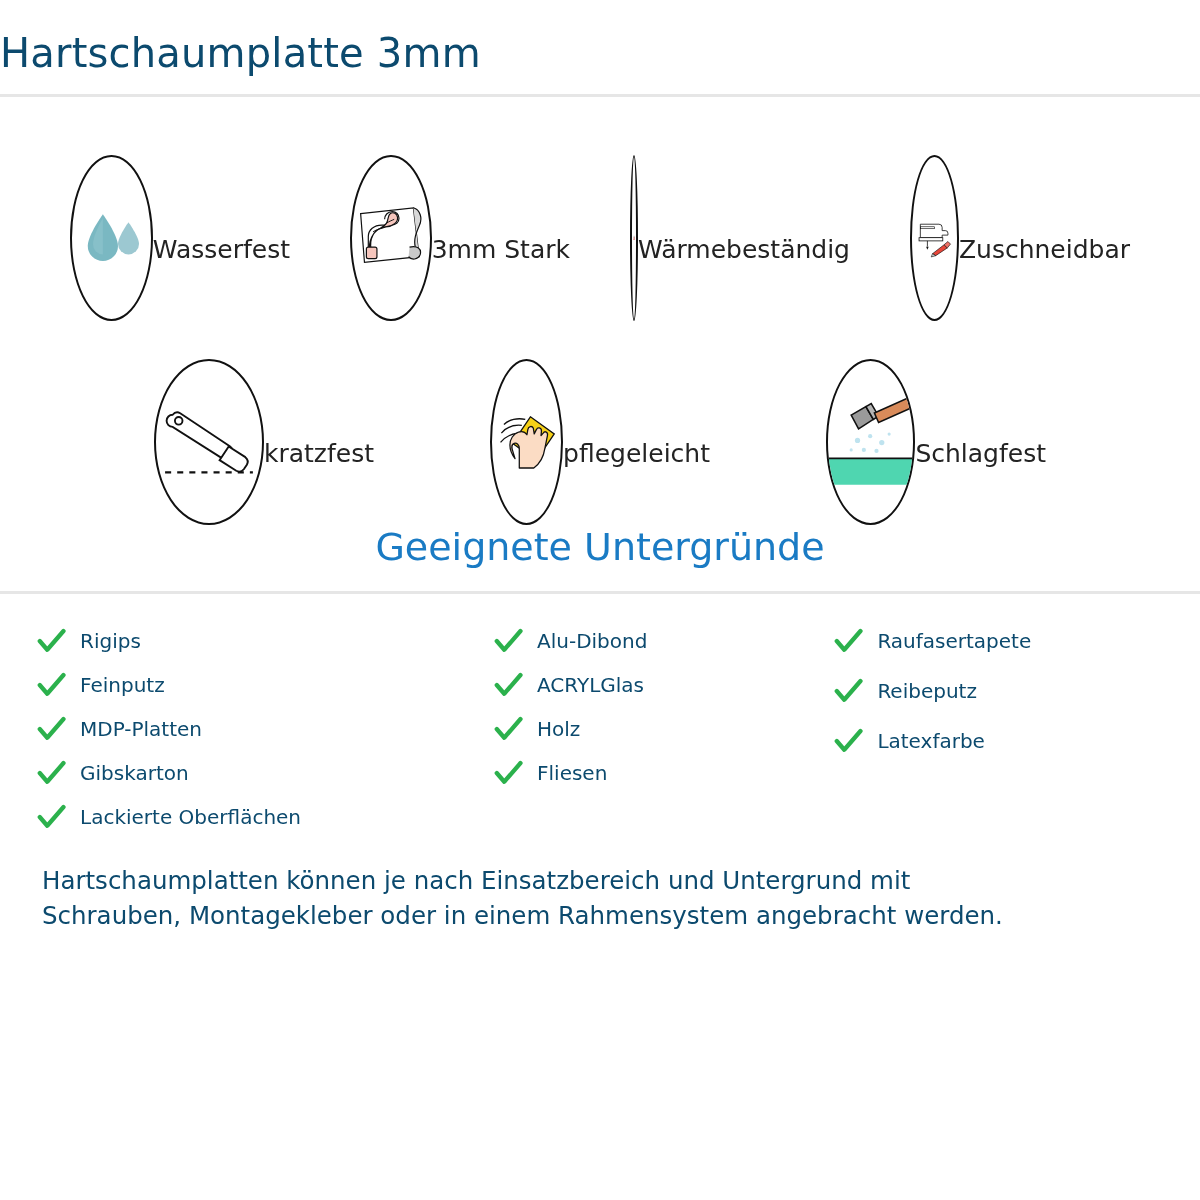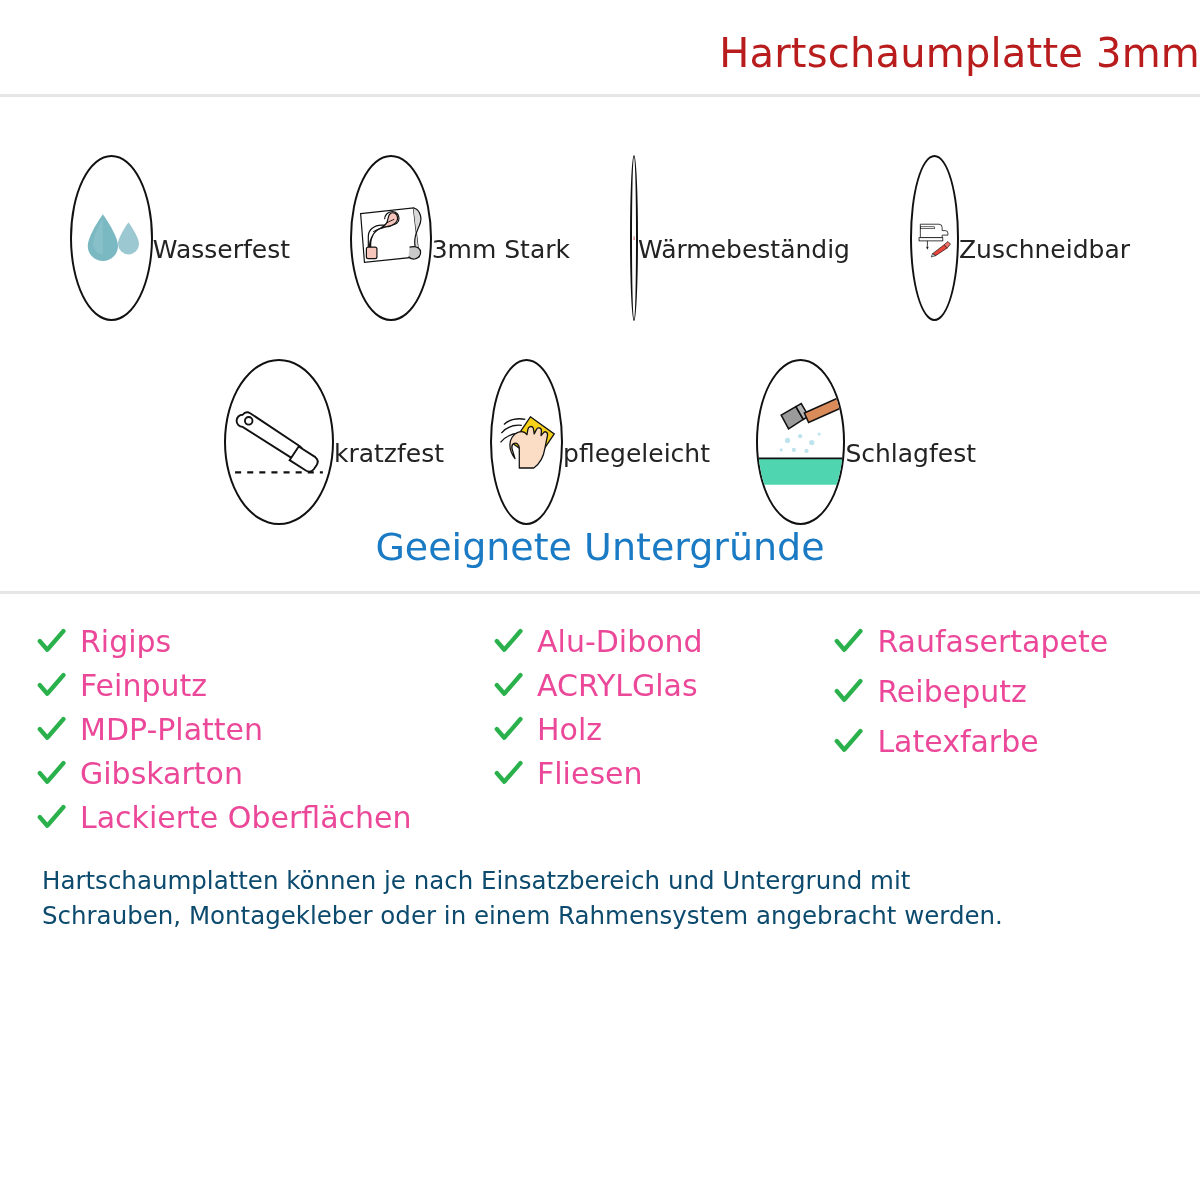--- a/index.html
+++ b/index.html
@@ -16,22 +16,22 @@
   }
   .page {
     position: relative;
     width: 1200px;
     height: 1200px;
     box-sizing: border-box;
   }
 
   
   .title {
-    text-align: right;
-    color: #b91c1c;
+    text-align: left;
+    color: #0c4a6e;
     font-size: 40px;
     font-weight: 400;
     letter-spacing: 0.2px;
     padding-top: 30px;
     padding-bottom: 18px;
   }
   .rule {
     height: 3px;
     background: #e6e6e6;
     width: 100%;
@@ -40,21 +40,21 @@
   
   .features-top {
     display: flex;
     justify-content: center;
     gap: 60px;
     margin-top: 58px;
   }
   .features-bottom {
     display: flex;
     justify-content: center;
-    gap: 46px;
+    gap: 116px;
     margin-top: 38px;
   }
   .feature {
     width: 220px;
     display: flex;
     flex-direction: row;
     align-items: center;
   }
   .circle {
     width: 162px;
@@ -105,22 +105,22 @@
     gap: 14px;
     height: 42px;
   }
   .check {
     flex: 0 0 auto;
     width: 30px;
     height: 30px;
     display: block;
   }
   .sub-label {
-    font-size: 30px;
-    color: #ec4899;
+    font-size: 20px;
+    color: #0c4a6e;
     white-space: nowrap;
   }
 
   
   .footnote {
     margin-top: 26px;
     padding: 0 42px;
     color: #0c4a6e;
     font-size: 24.5px;
     line-height: 1.42;

